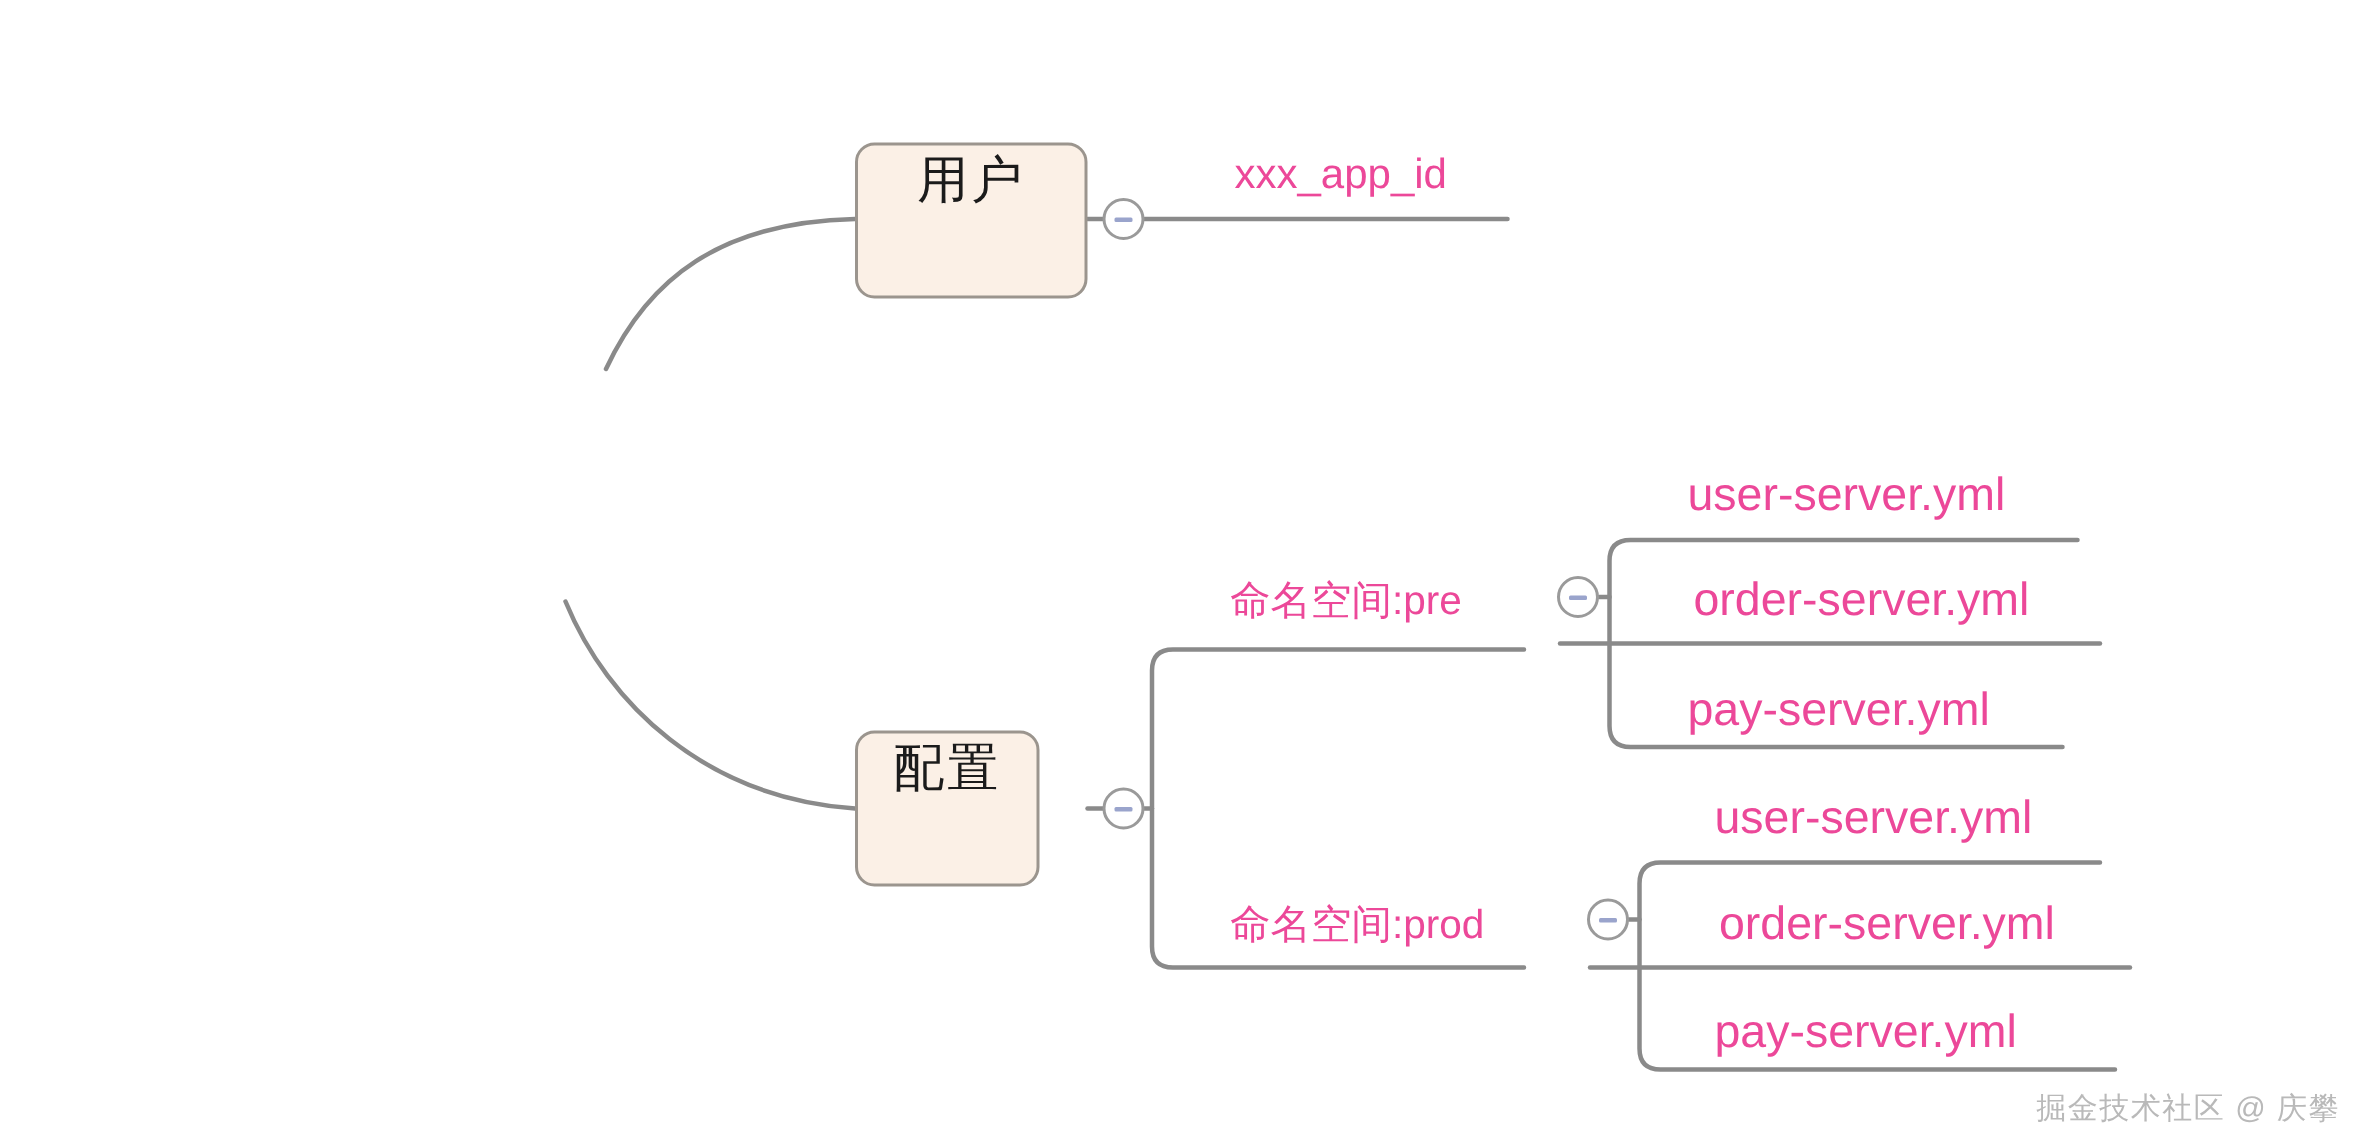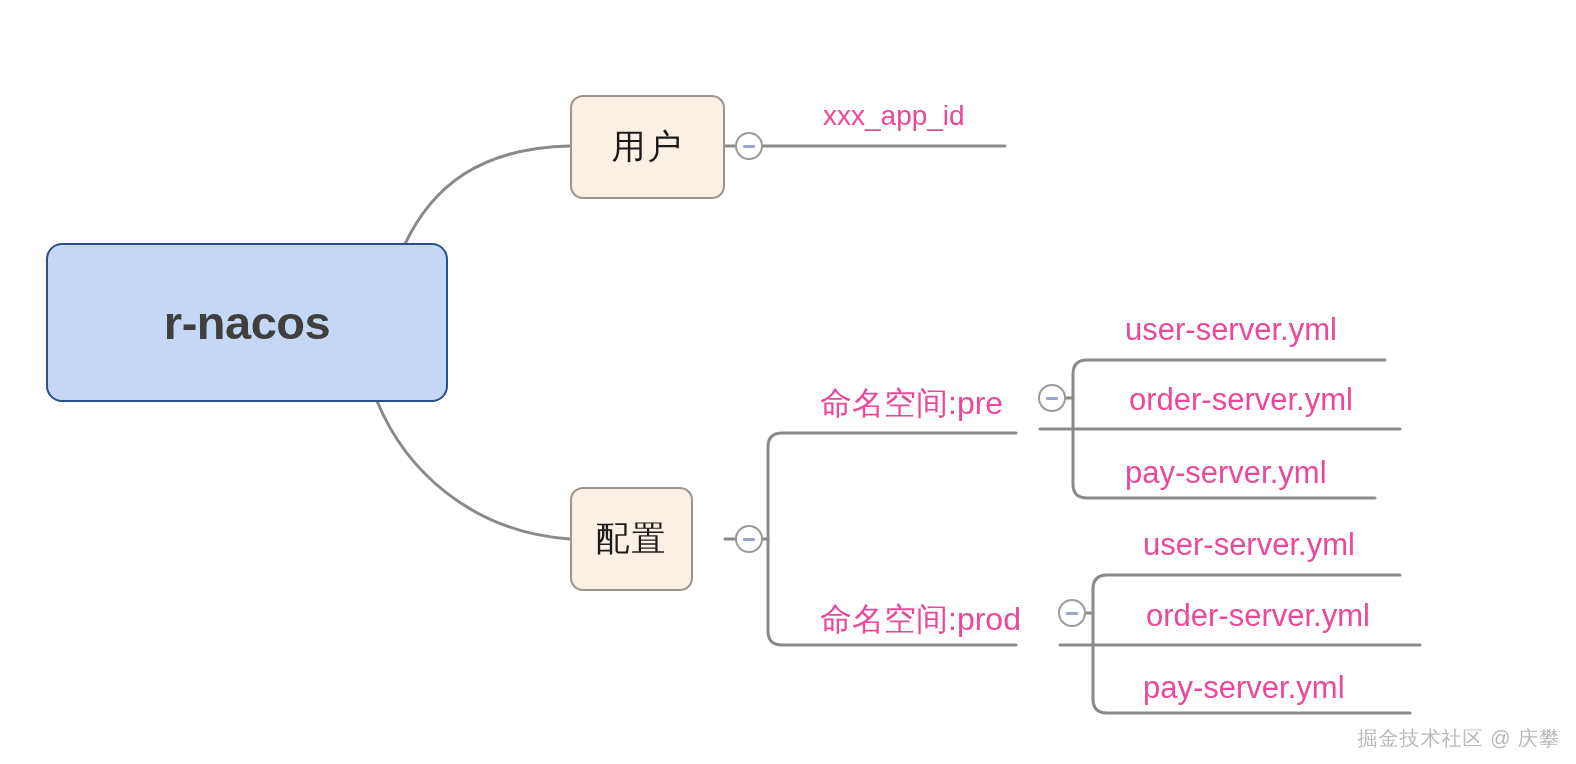--- a/index.html
+++ b/index.html
@@ -23,21 +23,20 @@
     top: 0;
     width: 1576px;
     height: 764px;
   }
 
   
   .node {
     position: absolute;
     box-sizing: border-box;
     display: flex;
-    align-items: center;
     justify-content: center;
   }
   .node-root {
     left: 46px;
     top: 243px;
     width: 402px;
     height: 159px;
     background: #c4d8f6;
     border: 2.5px solid #2b4f86;
     border-radius: 16px;
@@ -71,21 +70,21 @@
     letter-spacing: 2px;
   }
 
   
   .text-label {
     position: absolute;
     white-space: nowrap;
     color: #ec4899;
   }
   .label-ns {
-    font-size: 32px;
+    font-size: 27px;
     text-align: right;
   }
   .label-leaf {
     font-size: 31px;
   }
   .label-attr {
     font-size: 28px;
   }
 
   
@@ -148,23 +147,20 @@
       <path d="M 1040,429 L 1400,429"></path>
       <path d="M 1066,398 L 1073,398"></path>
 
       <path d="M 1400,575 L 1107,575 Q 1093,575 1093,589
                L 1093,699 Q 1093,713 1107,713 L 1410,713"></path>
       <path d="M 1060,645 L 1420,645"></path>
       <path d="M 1086,613 L 1093,613"></path>
     </g>
   </svg>
 
-  <div class="node node-root">
-    <span class="node-label">r-nacos</span>
-  </div>
 
   <div class="node node-branch node-user">
     <span class="node-label">用户</span>
   </div>
   <div class="toggle" style="left:735px; top:132px;">
     <span class="minus"></span>
   </div>
   <div class="text-label label-attr" style="left:823px; top:100px;">xxx_app_id</div>
 
   <div class="node node-branch node-config">

